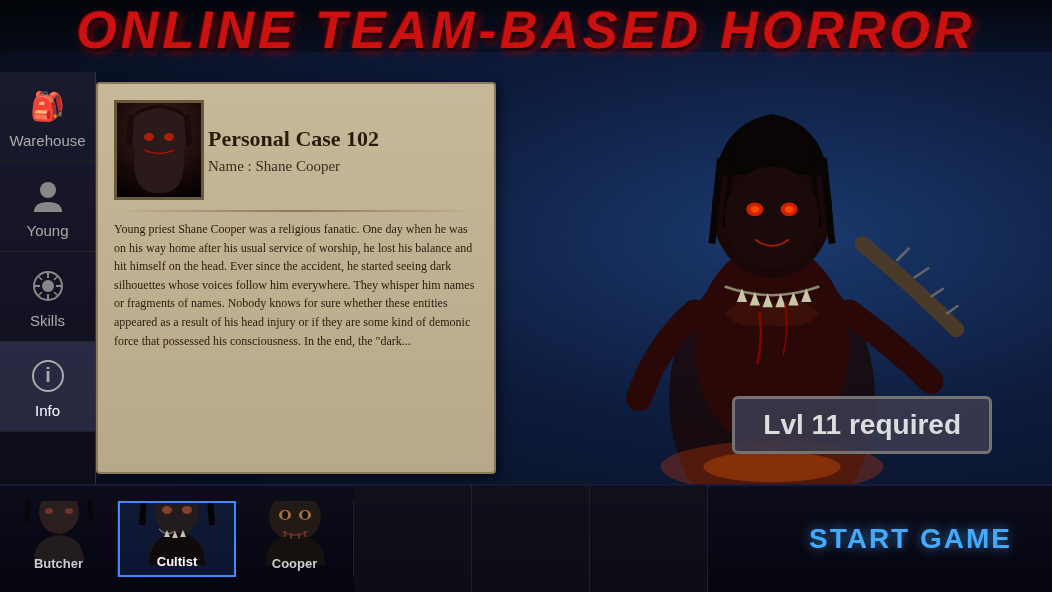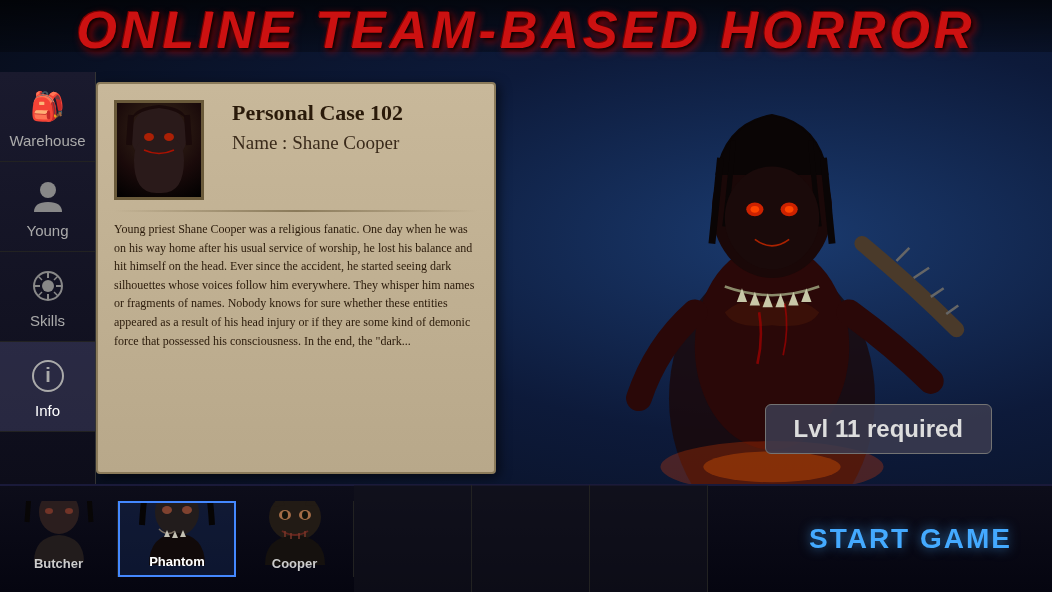--- a/index.html
+++ b/index.html
@@ -111,25 +111,25 @@
       width: 100%;
       height: 100%;
     }
 
     
     .lvl-badge {
       position: absolute;
       bottom: 30px;
       right: 60px;
       background: rgba(60,60,80,0.85);
-      border: 1px solid #737373;
+      border: 3px solid #737373;
       border-radius: 6px;
       padding: 10px 28px;
       color: #ddd;
-      font-size: 24px;
+      font-size: 28px;
       font-weight: bold;
       z-index: 20;
     }
 
     
     .case-panel {
       position: absolute;
       left: 0;
       top: 10px;
       width: 400px;
@@ -137,23 +137,23 @@
       background: linear-gradient(180deg, #c8b89a 0%, #b8a88a 100%);
       border: 2px solid #8a7a5a;
       border-radius: 4px;
       padding: 16px;
       overflow: hidden;
       box-shadow: 3px 3px 12px rgba(0,0,0,0.6);
     }
 
     .case-header {
       display: flex;
-      align-items: flex-start;
+      align-items: center;
       margin-bottom: 10px;
-      gap: 28px;
+      gap: 4px;
     }
 
     .character-portrait {
       width: 90px;
       height: 100px;
       border: 3px solid #6a5a3a;
       background: #1a1a1a;
       flex-shrink: 0;
       position: relative;
       overflow: hidden;
@@ -174,21 +174,21 @@
       flex: 1;
     }
     .case-title {
       font-size: 22px;
       font-weight: bold;
       color: #2a1a0a;
       margin-bottom: 6px;
       font-family: Georgia, serif;
     }
     .case-name {
-      font-size: 19px;
+      font-size: 15px;
       color: #3a2a1a;
       font-family: Georgia, serif;
     }
 
     .case-divider {
       height: 2px;
       background: linear-gradient(90deg, transparent, #8a7a5a, transparent);
       margin: 8px 0;
     }
 
@@ -441,21 +441,21 @@
         <ellipse cx="50" cy="23" rx="5" ry="4" fill="#dd3300" opacity="0.9"></ellipse>
         <path d="M8 8 Q18 0 40 0 Q62 0 72 8" fill="#080303"></path>
         <path d="M8 6 Q6 20 5 38" stroke="#080303" stroke-width="6" fill="none"></path>
         <path d="M72 6 Q74 20 75 38" stroke="#080303" stroke-width="6" fill="none"></path>
         <path d="M22 42 Q30 50 38 44" stroke="#8a6a4a" stroke-width="1.5" fill="none"></path>
         <polygon points="30,43 33,50 27,50" fill="#c8c0a0"></polygon>
         <polygon points="38,44 41,51 35,51" fill="#c8c0a0"></polygon>
         <polygon points="46,43 49,50 43,50" fill="#c8c0a0"></polygon>
       </svg>
     </div>
-    <span class="thumb-label">Phantom</span>
+    <span class="thumb-label">Cultist</span>
   </div>
 
 
   <div class="character-thumb">
     <div class="thumb-art">
       <svg width="80" height="80" viewBox="0 0 80 80">
         <ellipse cx="40" cy="30" rx="26" ry="24" fill="#2a1a0a"></ellipse>
         <path d="M10 78 Q10 50 40 48 Q70 50 70 78Z" fill="#1a1008"></path>
         <polygon points="18,20 24,6 30,18" fill="#2a1a0a"></polygon>
         <polygon points="50,18 56,5 62,19" fill="#2a1a0a"></polygon>

